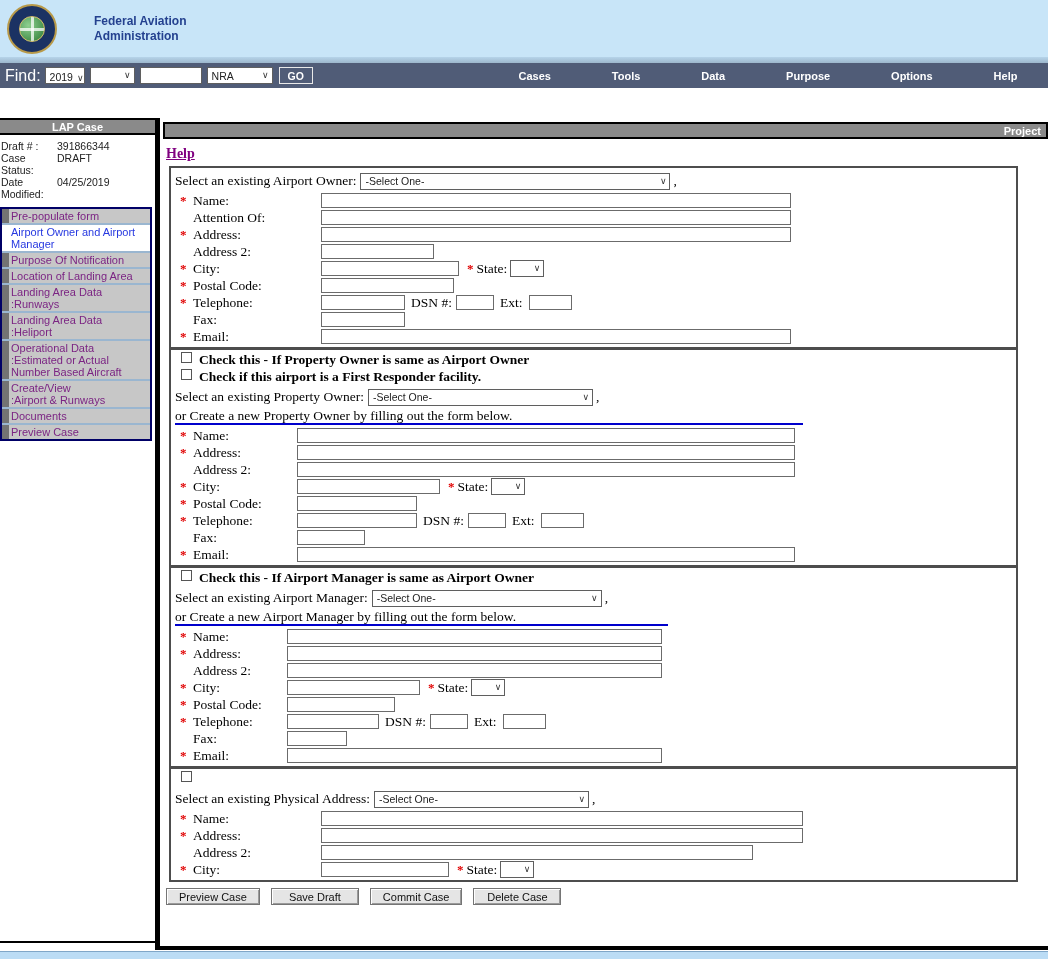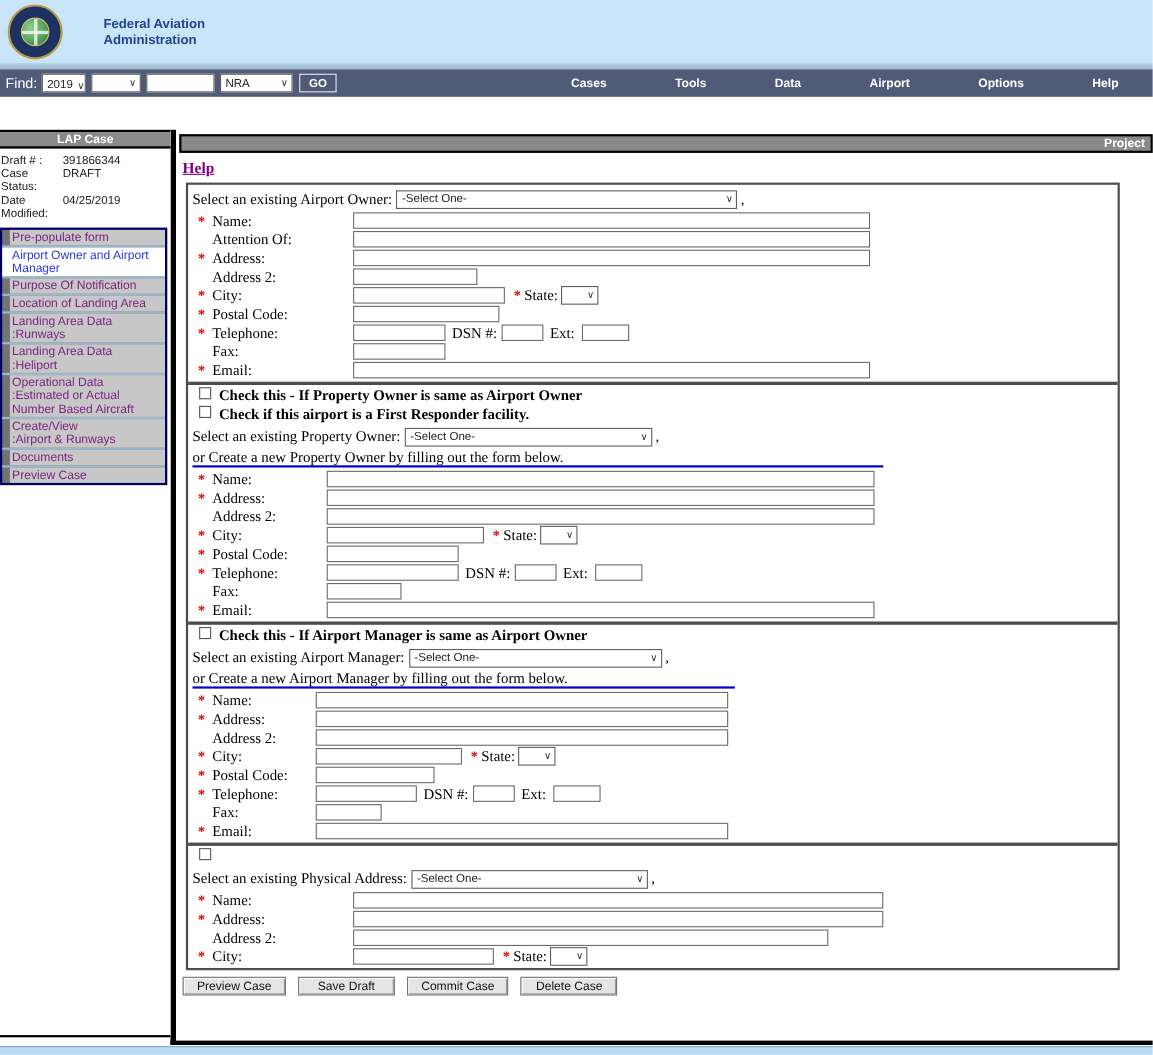--- a/index.html
+++ b/index.html
@@ -13,21 +13,21 @@
   .logo-globe { width:26px; height:26px; border-radius:50%; border:1px solid #d8c06a; position:relative; overflow:hidden;
           background:radial-gradient(circle at 35% 35%, #8ecf90, #2c7a33); }
   .logo-globe:before { content:""; position:absolute; left:11px; top:0; width:3px; height:26px; background:rgba(255,255,255,.75); }
   .logo-globe:after { content:""; position:absolute; left:0; top:11px; width:26px; height:3px; background:rgba(255,255,255,.75); }
   .agency { margin-left:37px; font-weight:bold; font-size:12px; color:#24418f; line-height:15px; }
   .header-strip { height:6px; background:linear-gradient(#b6d4ea,#9db7cc); }
 
   
   .nav-bar { height:25px; background:#505c77; display:flex; align-items:center; position:relative; }
   .find-bar { display:flex; align-items:center; padding-left:5px; }
-  .find-label { color:#fff; font-size:13px; margin-right:4px; }
+  .find-label { color:#fff; font-size:16px; margin-right:4px; }
   .selbox { display:inline-flex; justify-content:space-between; align-items:center; background:#fff;
             border:1px solid #5f5f5f; height:17px; font-size:10.5px; color:#222; padding:0 3px 0 4px; cursor:pointer; }
   .chev { font-size:9px; color:#333; margin-left:4px; line-height:1; }
   .fb-year { width:40px; margin-right:5px;align-items:flex-end; }
   .fb-sec  { width:45px; margin-right:5px; }
   .fb-input{ width:62px; height:17px; border:1px solid #5f5f5f; font-size:11px; padding:0 2px; margin-right:5px; }
   .fb-type { width:66px; margin-right:6px; }
   .go-btn { height:17px; background:transparent; border:1px solid #e9e9e9; color:#fff; font-weight:bold;
             font-size:10.5px; padding:0 8px; cursor:pointer; font-family:"Liberation Sans",sans-serif; }
   .nav-menu { position:absolute; left:488px; right:0; top:0; height:25px; display:flex; justify-content:space-around; align-items:center; }
@@ -131,21 +131,21 @@
     <span class="selbox fb-type">
       <span>NRA</span>
       <span class="chev">∨</span>
     </span>
     <button class="go-btn">GO</button>
   </div>
   <div class="nav-menu">
       <span class="nav-item">Cases</span>
       <span class="nav-item">Tools</span>
       <span class="nav-item">Data</span>
-      <span class="nav-item">Airport</span>
+      <span class="nav-item">Purpose</span>
       <span class="nav-item">Options</span>
       <span class="nav-item">Help</span>
     </div>
 </div>
 
 <div class="vdivider"></div>
 <div class="main-bottom"></div>
 <div class="footer"></div>
 
 <div class="sidebar">

